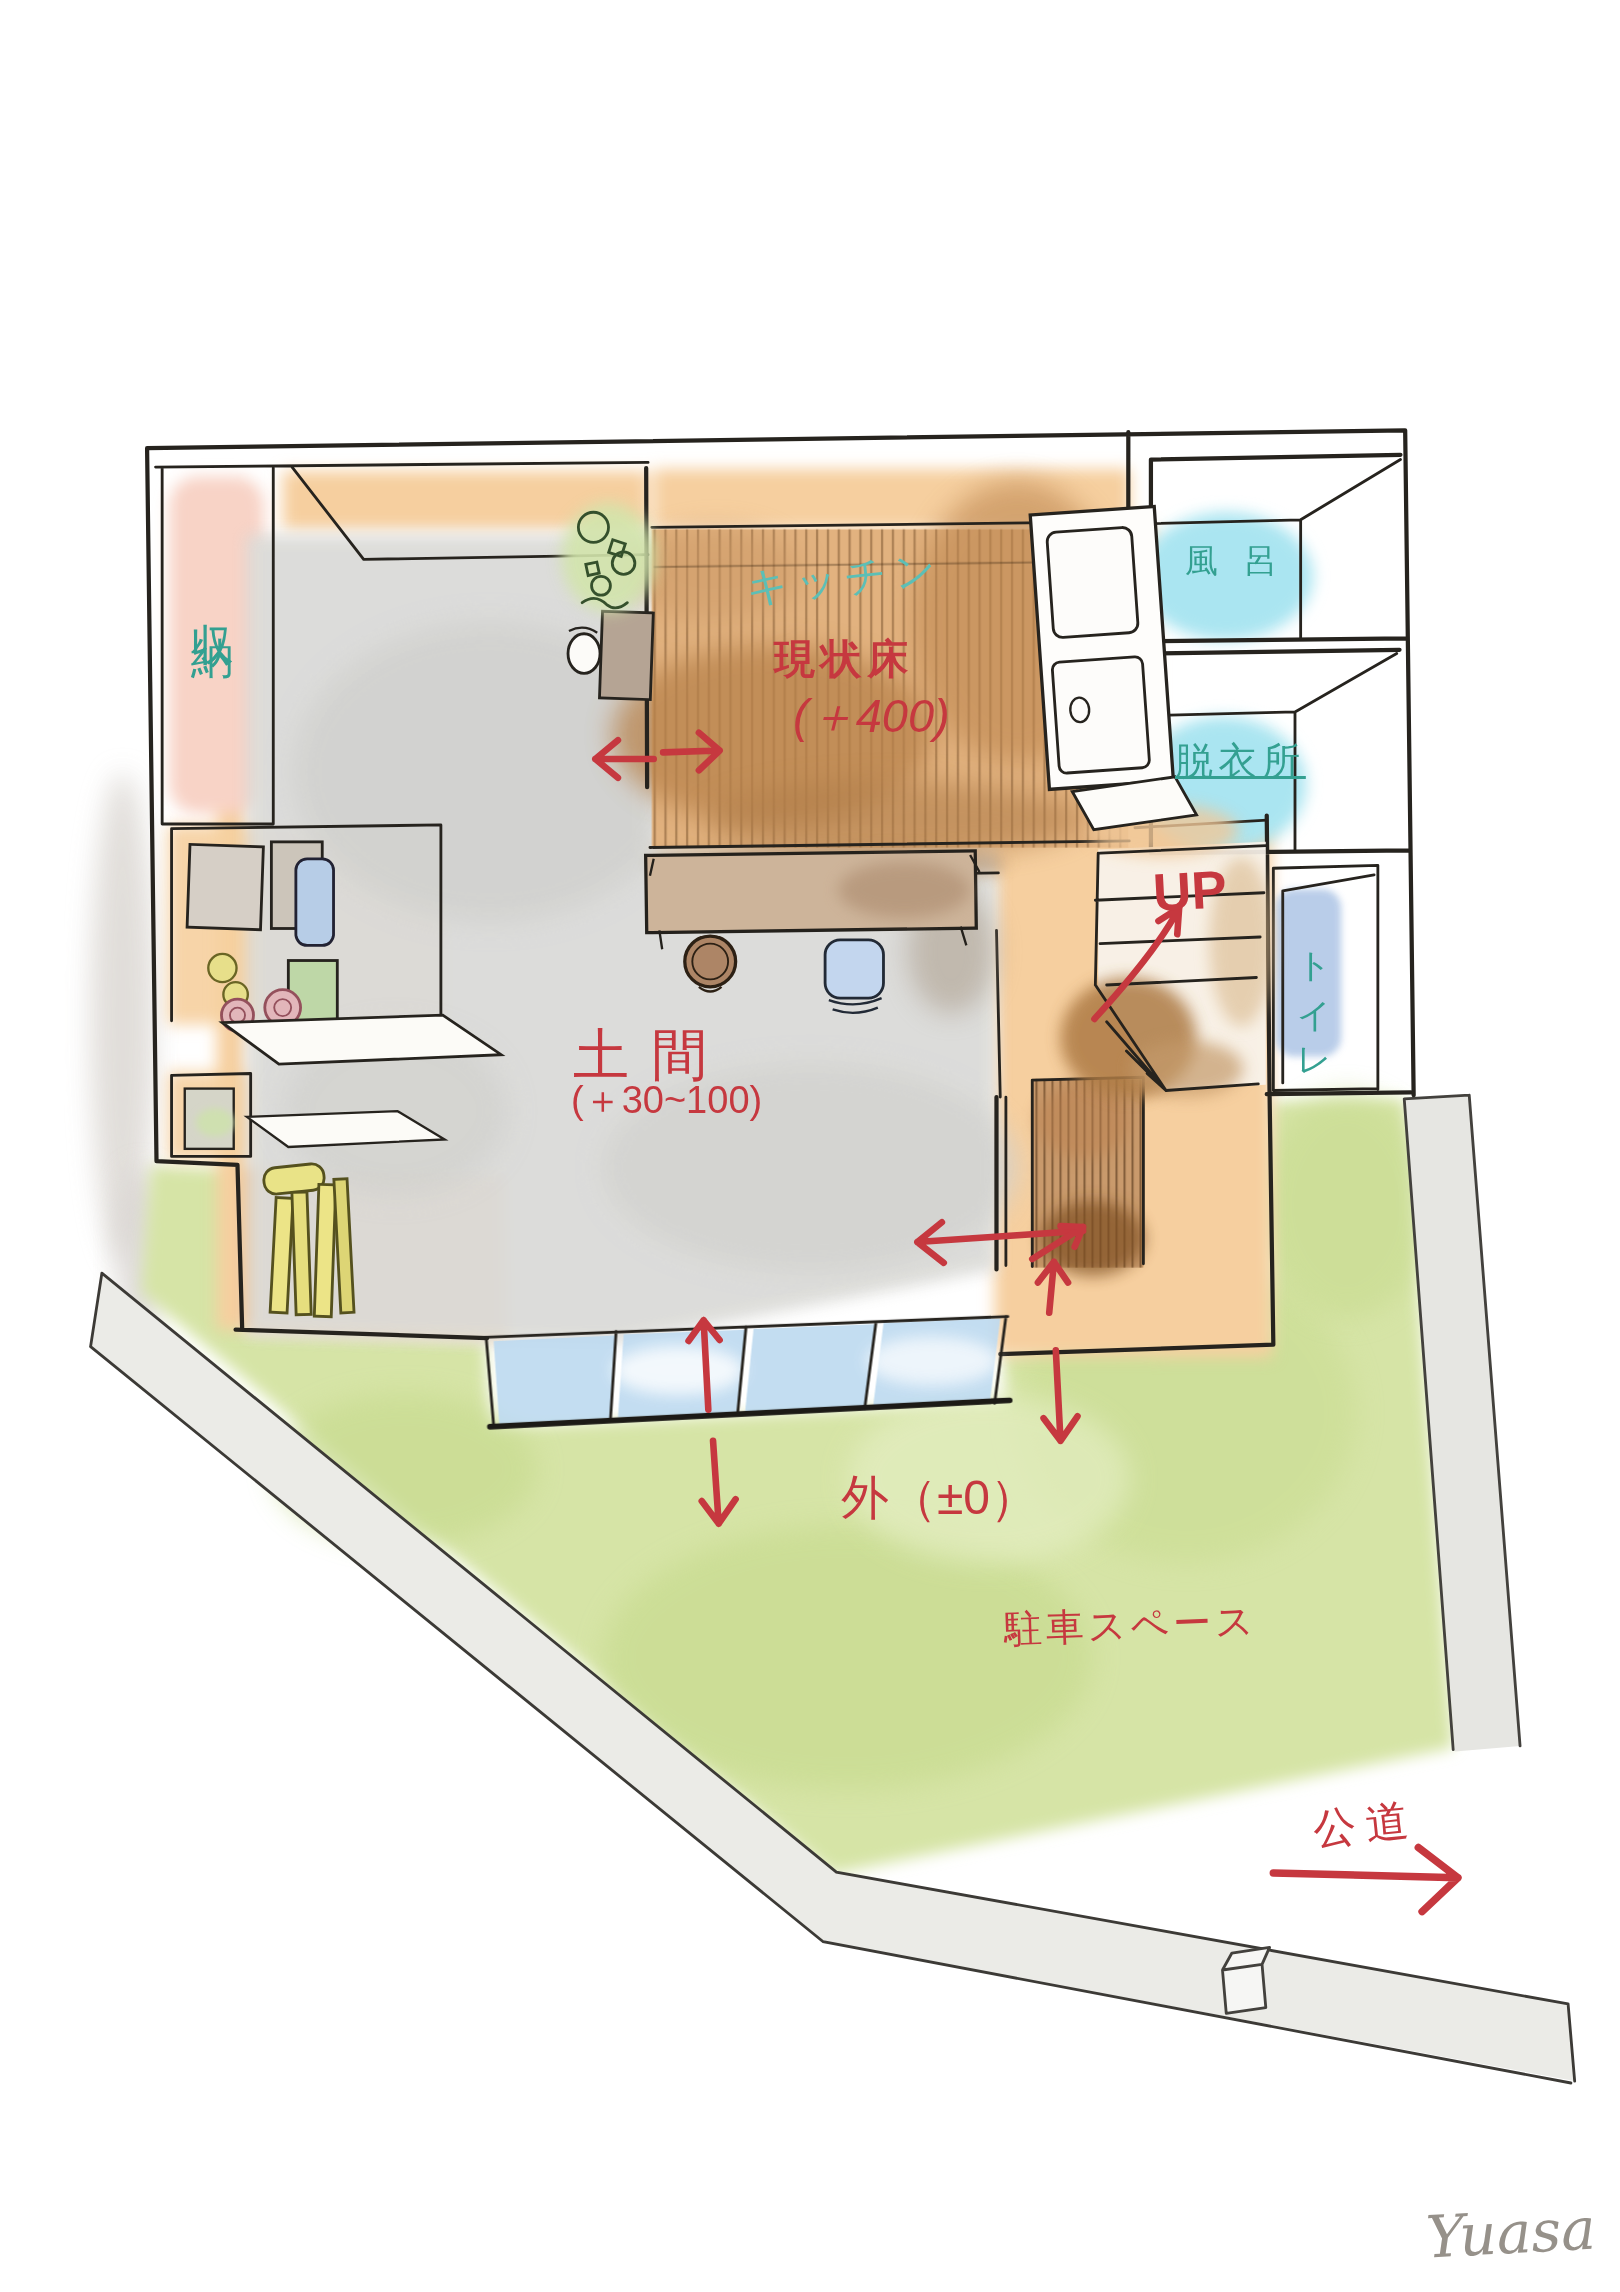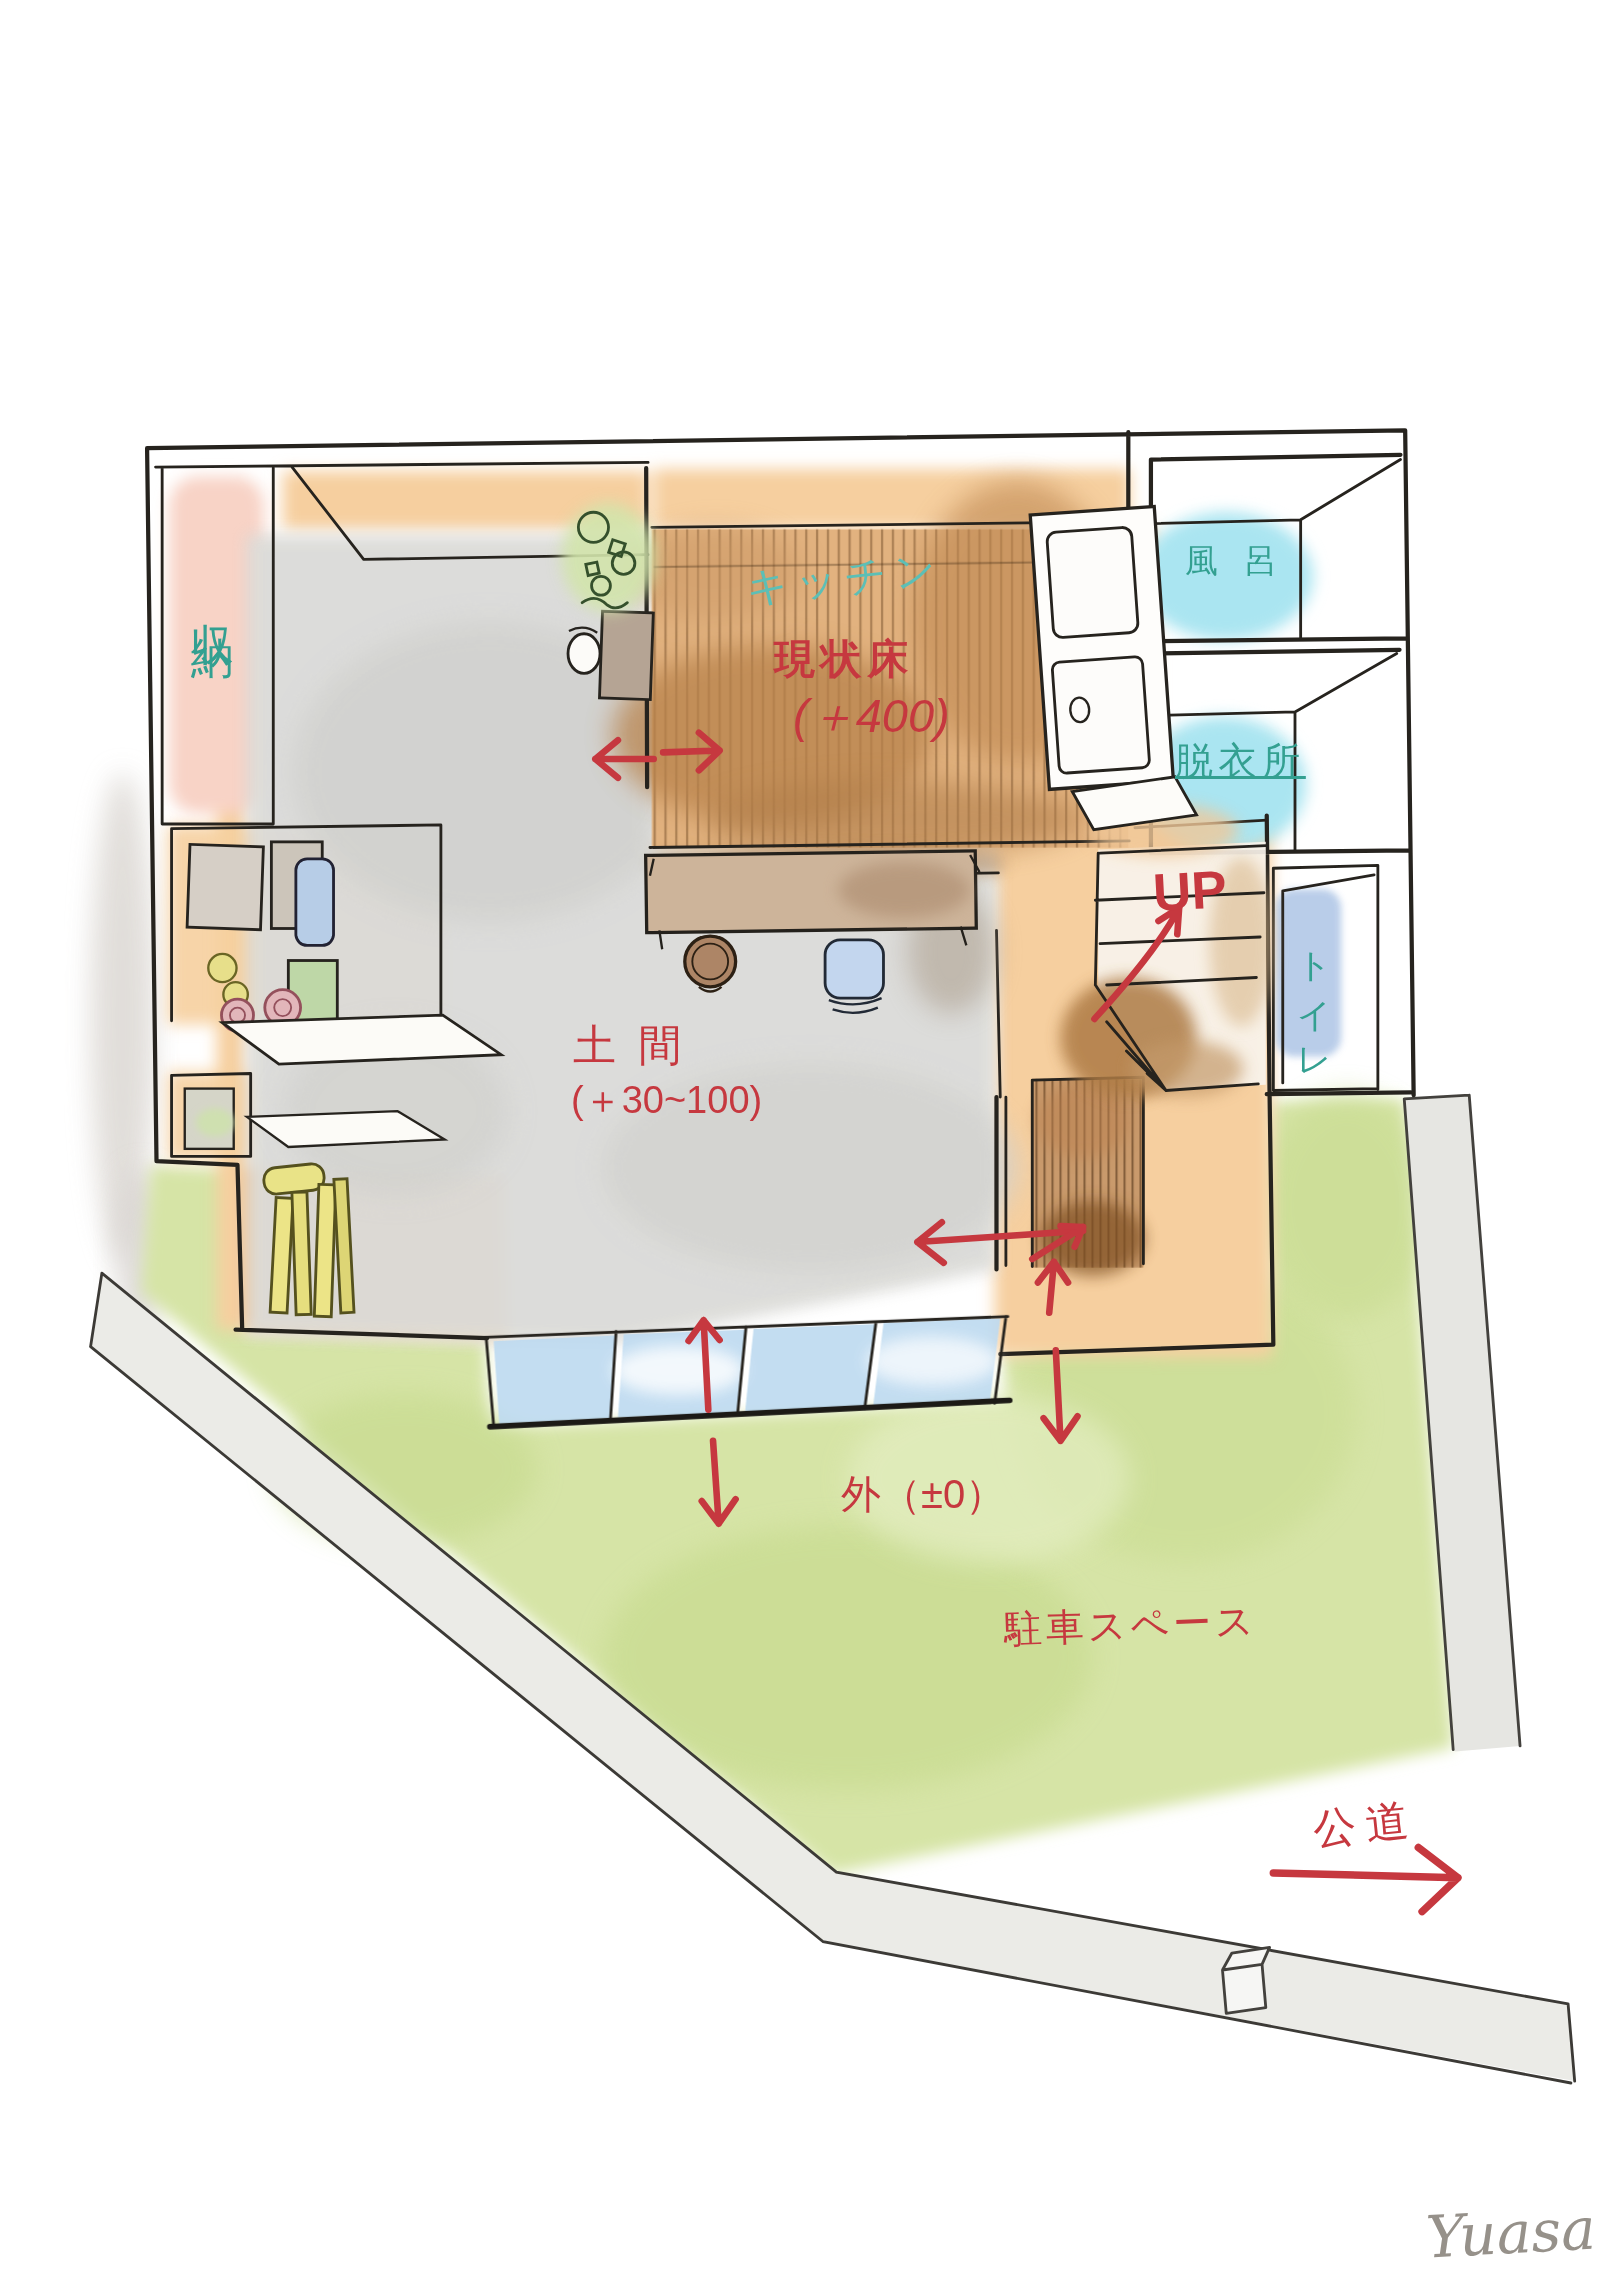--- a/index.html
+++ b/index.html
@@ -245,24 +245,24 @@
 <div class="lbl red" style="left:793px;top:691px;font-size:47px;font-style:italic;">(＋400)</div>
 
 <div class="lbl teal" style="left:1185px;top:544px;font-size:33px;letter-spacing:26px;">風呂</div>
 
 <div class="lbl teal" style="left:1175px;top:742px;font-size:38px;letter-spacing:5.6px;text-decoration:underline;">脱衣所</div>
 
 <div class="lbl teal v" style="left:1296px;top:928px;font-size:34px;letter-spacing:9.4px;">トイレ</div>
 
 <div class="lbl red hand" style="left:1153px;top:863px;font-size:53px;transform:rotate(-3deg);">UP</div>
 
-<div class="lbl red" style="left:573px;top:1026px;font-size:43px;letter-spacing:22.6px;font-family:Liberation Mono, monospace;">土間</div>
+<div class="lbl red" style="left:573px;top:1026px;font-size:56px;letter-spacing:22.6px;">土間</div>
 <div class="lbl red" style="left:571px;top:1081px;font-size:38px;">(＋30~100)</div>
 
-<div class="lbl red" style="left:841px;top:1473px;font-size:40px;">外（±0）</div>
+<div class="lbl red" style="left:841px;top:1473px;font-size:48px;">外（±0）</div>
 
 <div class="lbl red" style="left:1004px;top:1606px;font-size:38px;letter-spacing:3.8px;transform:rotate(-2deg);">駐車スペース</div>
 
 <div class="lbl red" style="left:1313px;top:1802px;font-size:43px;letter-spacing:9.4px;transform:rotate(-6deg);">公道</div>
 
 <div class="lbl" id="signature" style="left:1426px;top:2203px;font-size:58px;transform:rotate(-3deg);">Yuasa</div>
 
 </div>
 
 

